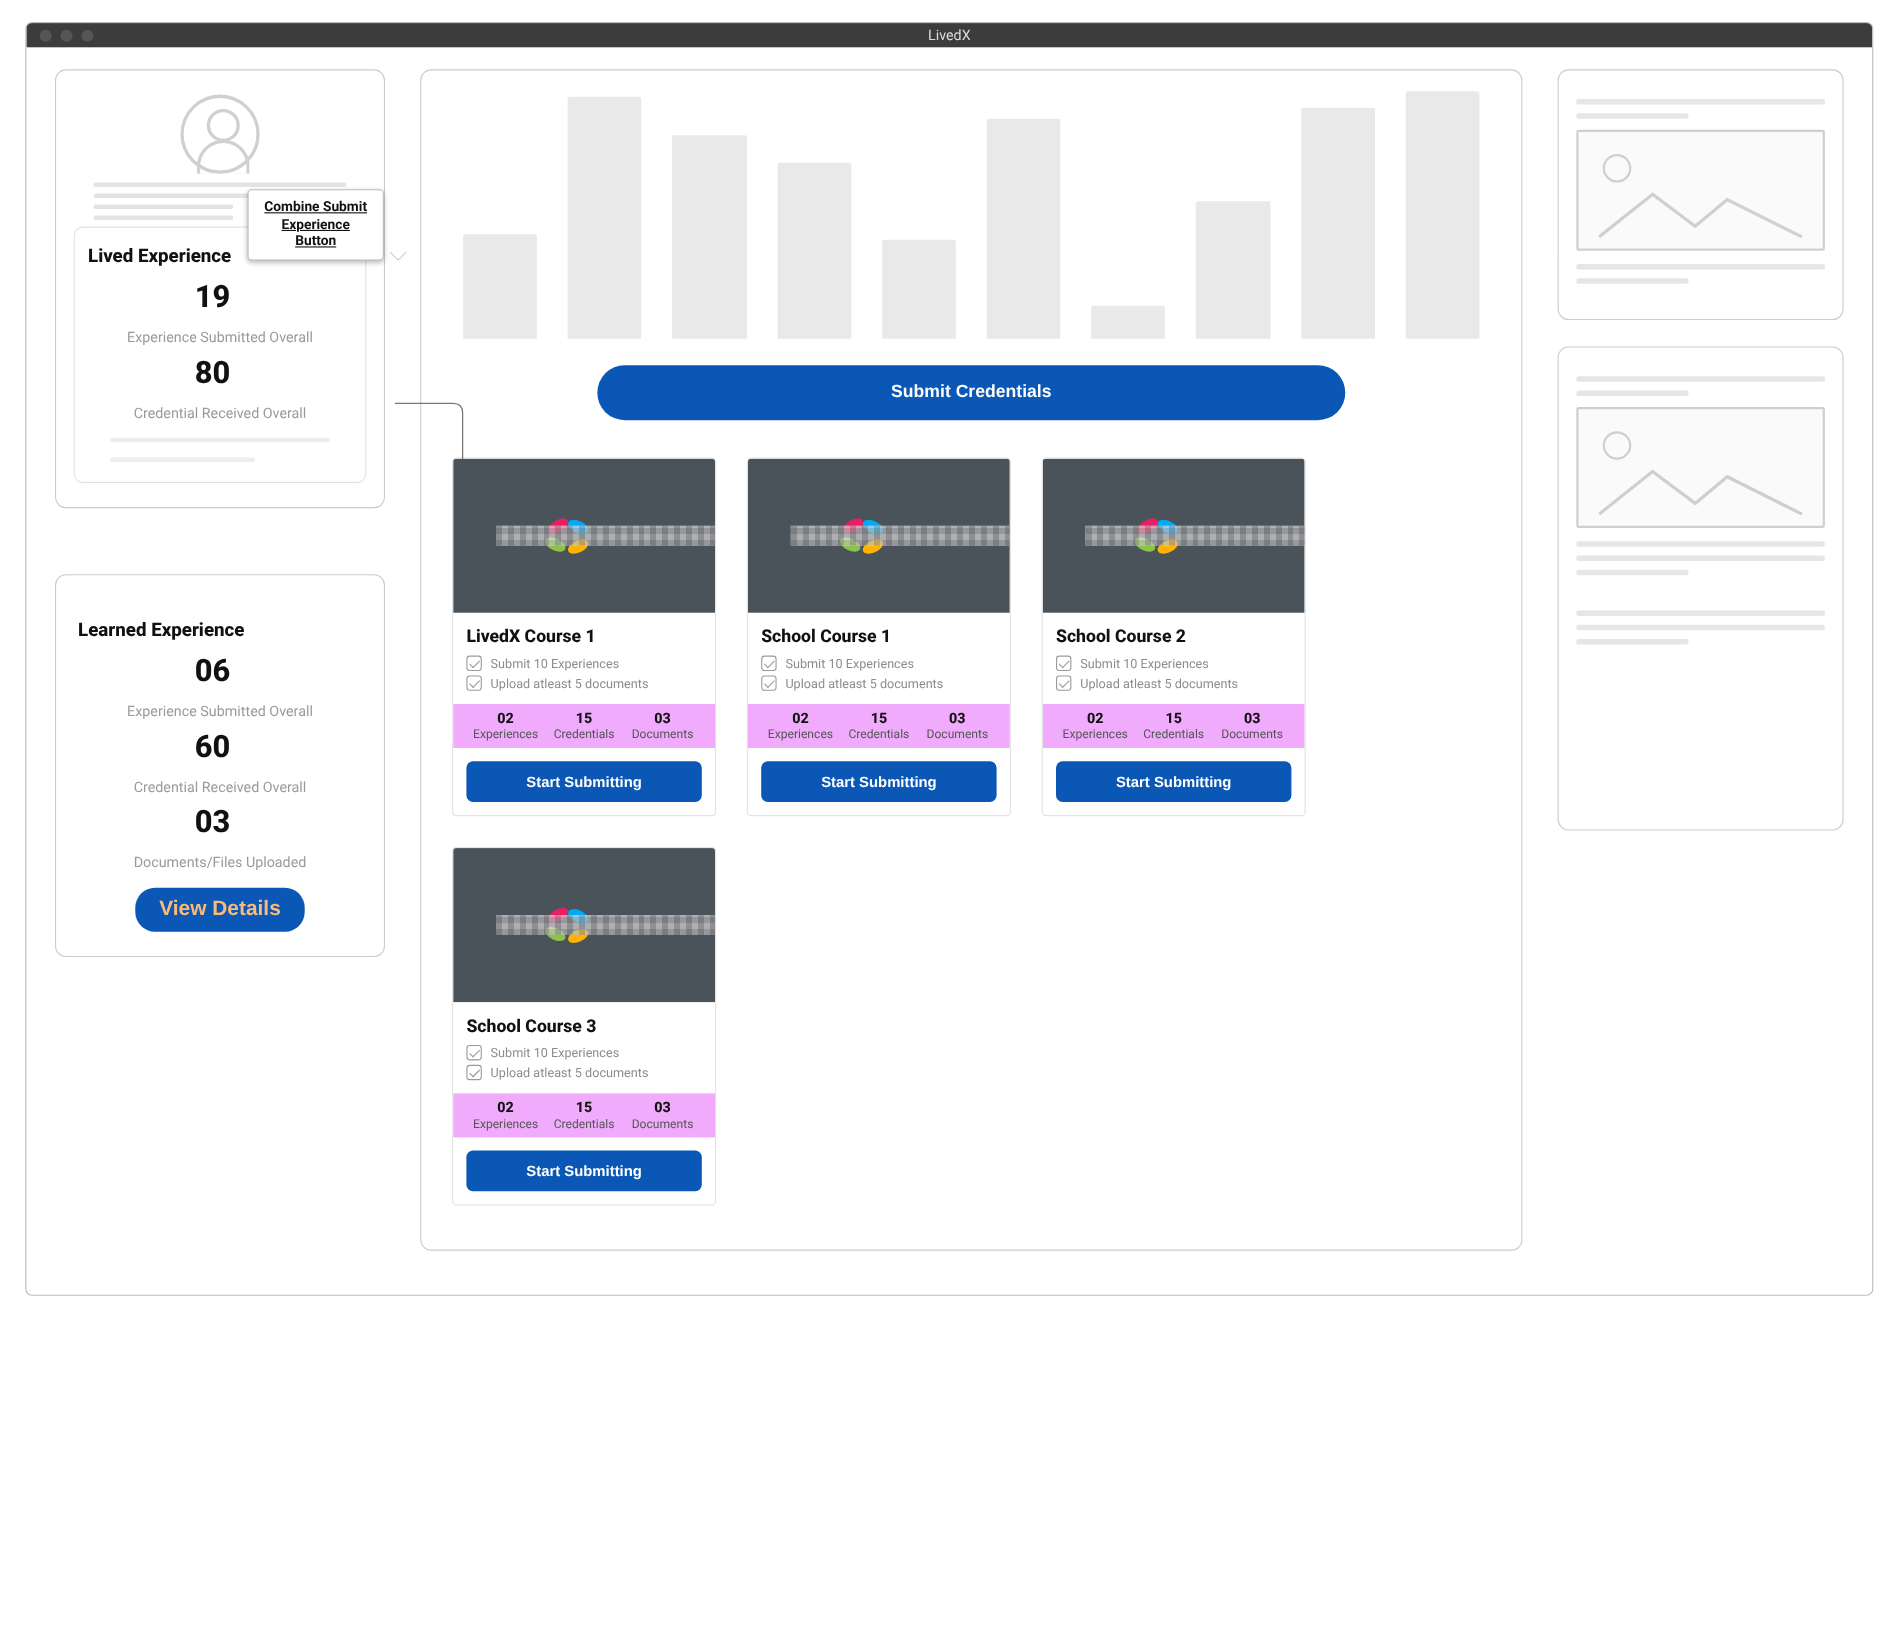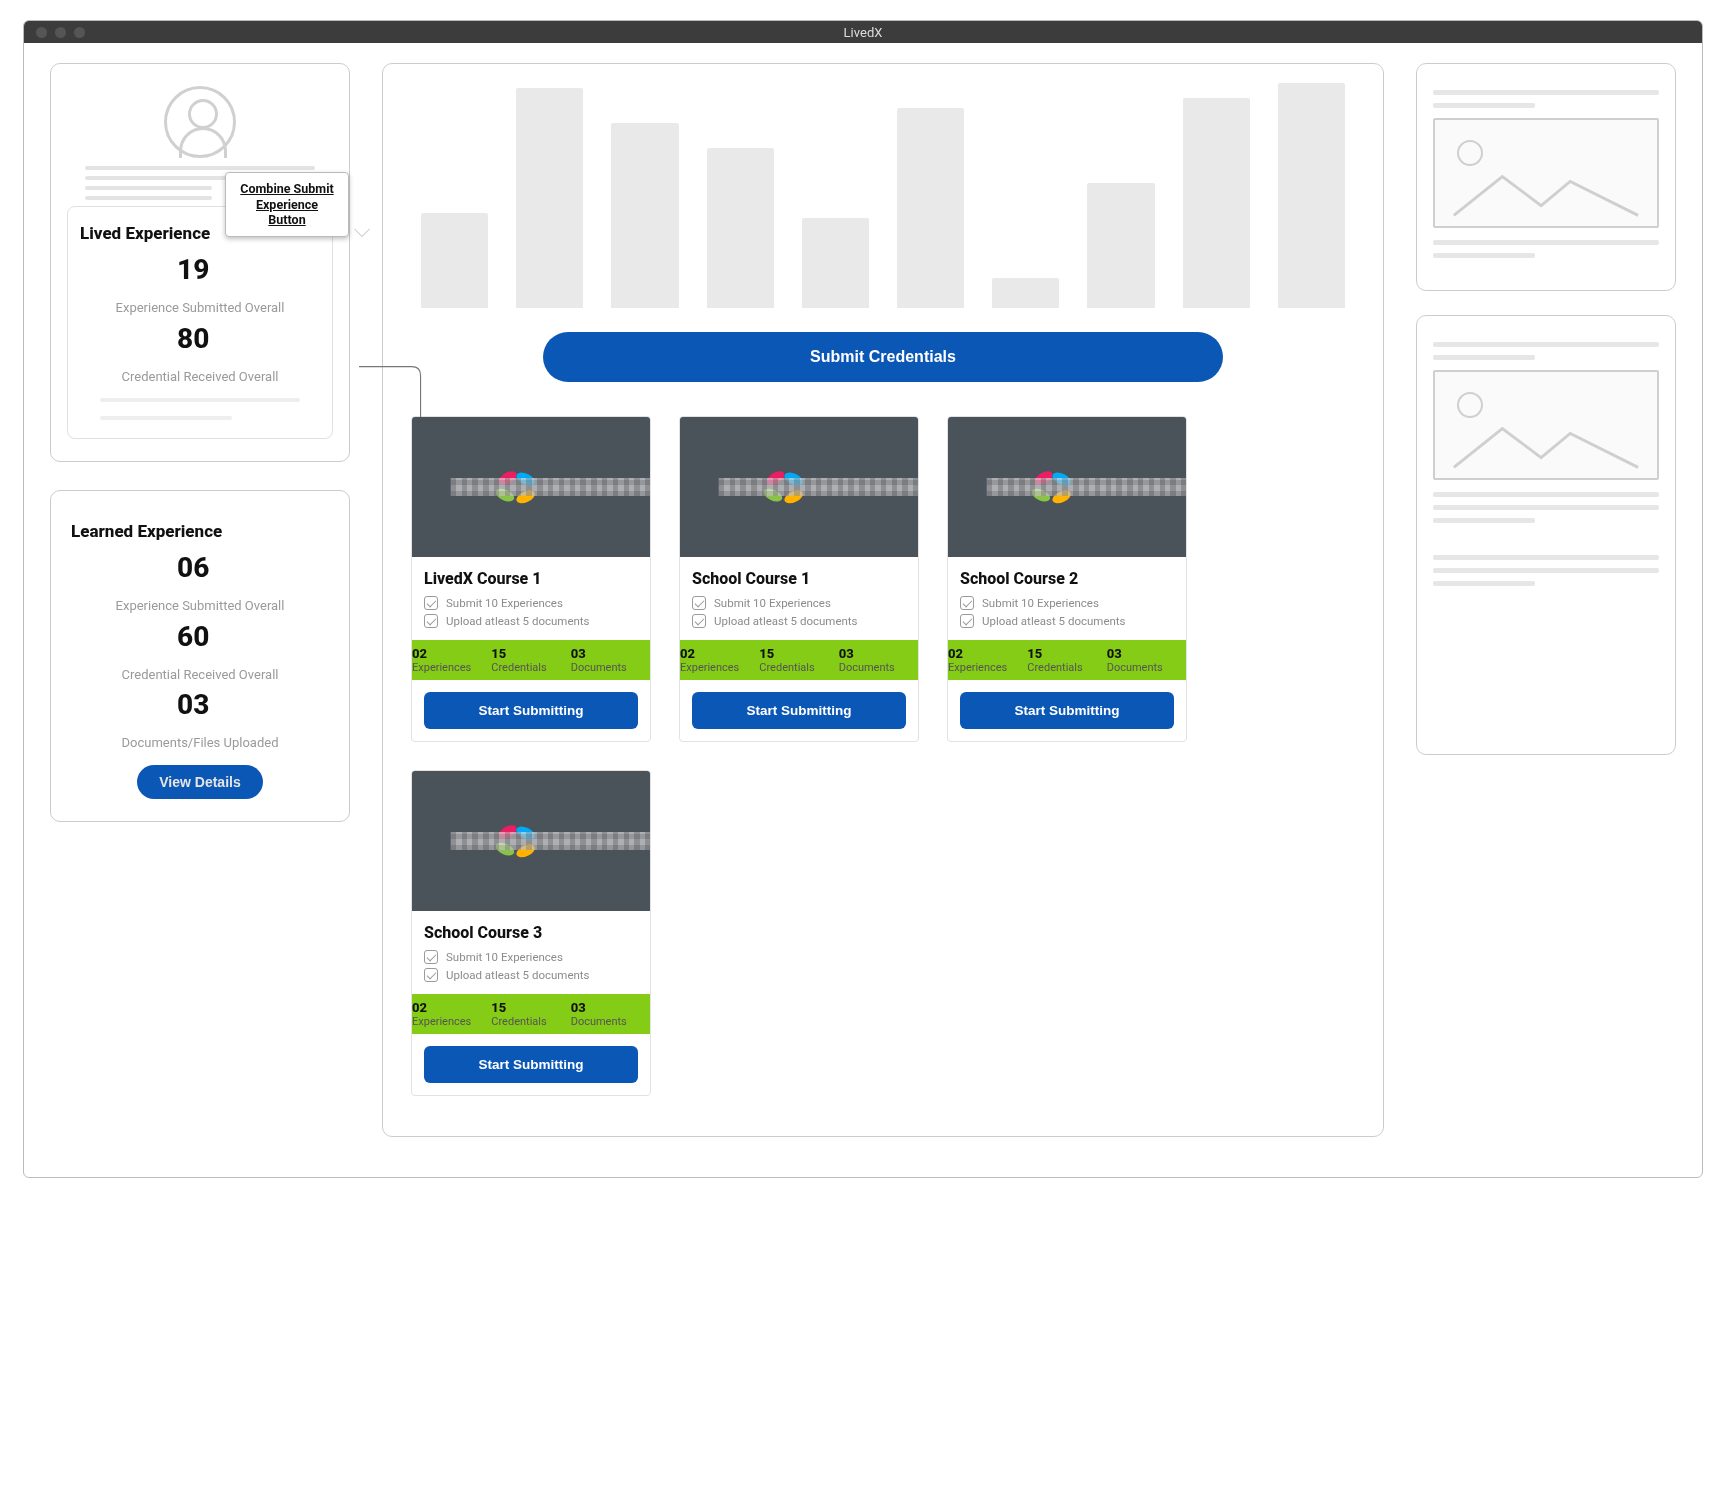--- a/index.html
+++ b/index.html
@@ -34,40 +34,40 @@
   .ph-lines span{ display:block; height:4px; background:#e3e3e3; border-radius:2px; margin:6px 0;}
   .ph-lines span.short{ width:55%;}
   .callout { position:absolute; top:108px; left:174px; background:#fff; border:1px solid #bbb; border-radius:4px; padding:8px 10px; font-size:12.5px; font-weight:700; text-align:center; text-decoration: underline; line-height:1.25; box-shadow: 0 2px 5px rgba(0,0,0,.25); z-index:5;}
   .callout::after{content:""; position:absolute; bottom:-8px; left:128px; width:0;height:0;border:8px solid transparent; border-top-color:#fff; filter:drop-shadow(0 1px 0 #bbb);}
   .card { border:1px solid #e1e1e1; border-radius:8px; padding:16px 12px 18px; margin-top:6px;}
   .card h3 { font-size:17px; font-weight:800; margin-bottom:10px;}
   .stat-row { display:flex; align-items:center; gap:14px; margin:6px 0;flex-direction:column;}
   .stat-num { font-size:28px; font-weight:800; width:46px;}
   .stat-lbl { font-size:13px; color:#9a9a9a; line-height:1.2;}
   .card .ghost{ height:4px; background:#eee; border-radius:2px; margin:14px 20px 0;}
-  .btn-pill { background:#0b57b5; color:#e5e5e5; border:none; border-radius:18px; padding:9px 22px; font-size:14px; font-weight:600; cursor:pointer;}
+  .btn-pill { background:#0b57b5; color:#fdba74; border:none; border-radius:18px; padding:9px 22px; font-size:19px; font-weight:600; cursor:pointer;}
   .btn-block { display:block; margin: 14px auto 0;}
   
   .chart { display:flex; align-items:flex-end; gap:28px; height:230px; margin: 0 10px 12px;}
   .bar { flex:1; background:#e9e9e9; border-radius:2px 2px 0 0;}
   .submit-big { display:block; width:680px; margin: 24px auto 34px; background:#0b57b5; color:#fff; text-align:center; font-size:16px; font-weight:600; border:none; border-radius:26px; padding:16px 0; cursor:pointer;}
   
   .connector { position:absolute; left:-24px; top:300px; width: 95px; height: 166px; pointer-events:none;}
   .connector svg { position:absolute; inset:0; overflow:visible;}
   .course-grid{ display:grid; grid-template-columns: repeat(3, 240px); gap:28px; justify-content:start;}
   .course-card{ border:1px solid #e2e2e2; border-radius:4px; overflow:hidden; display:flex; flex-direction:column; }
   .course-head{ background:#4a525a; height:140px; display:flex; align-items:center; justify-content:center; position:relative;}
   .mini-logo{ transform: scale(.9);}
   .mini-logo .pix{ left:-24px; right:-70px;}
   .course-body{ padding:12px 12px 8px;}
   .course-title{ font-weight:800; font-size:16px; margin-bottom:8px;}
   .req{ display:flex; align-items:center; gap:8px; font-size:11.5px; color:#8c8c8c; margin:4px 0;}
   .check{ width:14px; height:14px; border:1.5px solid #9a9a9a; border-radius:3px; position:relative; flex:none;}
   .check::after{content:""; position:absolute; left:2px; top:3px; width:8px; height:4px; border:1.5px solid #9a9a9a; border-top:none; border-right:none; transform:rotate(-45deg);}
-  .metrics{ background:#84cc16; display:flex; padding:6px 0;}
+  .metrics{ background:#f0abfc; display:flex; text-align:center; padding:6px 12px;}
   .metrics > div{ flex:1;}
   .mnum{ font-weight:800; font-size:13px;}
   .mlbl{ font-size:11px; color:#555;}
   .course-btn{ background:#0b57b5;color:#fff;border:none;border-radius:6px; margin:12px; padding:11px 0; font-size:13.5px; font-weight:700; cursor:pointer;}
   
   .side-card{ border:1px solid #ccc; border-radius:10px; padding:18px 16px 24px;}
   .side-card .l{ height:5px; background:#e6e6e6; border-radius:2px; margin:8px 0;}
   .side-card .l.s{ width:45%;}
   .imgph{ border:2px solid #cfcfcf; height:110px; border-radius:2px; margin:10px 0 12px; position:relative; background:#fafafa;}
   .imgph::before{content:""; position:absolute; width:22px; height:22px; border:2px solid #cfcfcf; border-radius:50%; top:20px; left:22px;}
@@ -112,21 +112,21 @@
           </div>
           <div class="stat-row">
             <div class="stat-num">80</div>
             <div class="stat-lbl">Credential Received Overall</div>
           </div>
           <div class="ghost"></div>
             <div class="ghost" style="width:55%"></div>
         </div>
       </div>
 
-      <div class="panel" style="padding-top:18px;">
+      <div class="panel" style="padding-top:28px;margin-top:32px;">
         <div class="card" style="border:none; padding:6px 4px 0;">
           <h3>Learned Experience</h3>
           <div class="stat-row">
             <div class="stat-num">06</div>
             <div class="stat-lbl">Experience Submitted Overall</div>
           </div>
           <div class="stat-row">
             <div class="stat-num">60</div>
             <div class="stat-lbl">Credential Received Overall</div>
           </div>

